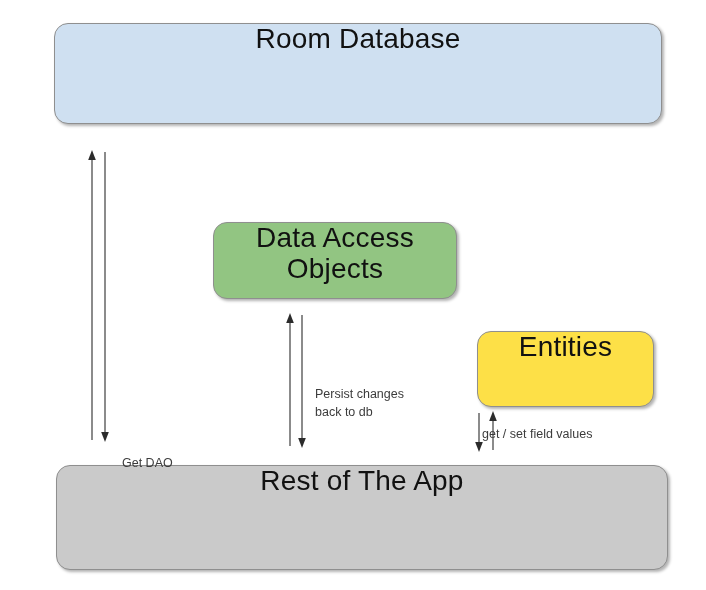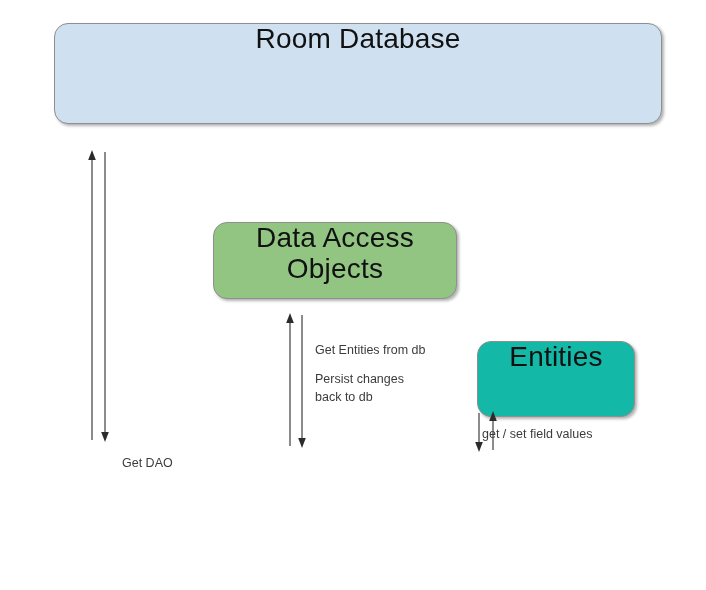--- a/index.html
+++ b/index.html
@@ -44,23 +44,23 @@
     width: 608px; height: 101px;
     background: #cfe0f1;
   }
   #node-dao {
     left: 193px; top: 222px;
     width: 244px; height: 77px;
     background: #92c582;
     margin-left: 20px;
   }
   #node-entities {
-    left: 477px; top: 341px;
-    width: 158px; height: 76px;
-    background: #14b8a6;
+    left: 477px; top: 331px;
+    width: 177px; height: 76px;
+    background: #fde047;
   }
   #node-rest-of-app {
     left: 56px;  top: 465px;
     width: 612px; height: 105px;
     background: #cacaca;
   }
 
   
   .arrow-svg {
     position: absolute;
@@ -79,40 +79,43 @@
   
   .edge-label {
     position: absolute;
     font-size: 12.5px;
     color: #3c3c3c;
     line-height: 1.45;
     white-space: pre;
   }
   #label-get-dao       { left: 122px; top: 410px; margin-top: 44px; }
   #label-get-entities  { left: 315px; top: 341px; }
-  #label-persist       { left: 315px; top: 370px; }
+  #label-persist       { left: 315px; top: 385px; }
   #label-get-set       { left: 482px; top: 425px; }
 </style>
 </head>
 <body>
 
 <div id="canvas">
 
   <div class="node" id="node-room-database">
     <span class="node-label">Room Database</span>
   </div>
 
   <div class="node" id="node-dao">
     <span class="node-label">Data Access Objects</span>
   </div>
 
   <div class="node" id="node-entities">
     <span class="node-label">Entities</span>
   </div>
 
+  <div class="node" id="node-rest-of-app">
+    <span class="node-label">Rest of The App</span>
+  </div>
 
   <svg class="arrow-svg" style="left:80px; top:145px;" width="45" height="305">
 
     <line class="arrow-line" x1="12" y1="295" x2="12" y2="13"></line>
     <polygon class="arrow-head" points="12,5 8.2,15 15.8,15"></polygon>
 
     <line class="arrow-line" x1="25" y1="7" x2="25" y2="289"></line>
     <polygon class="arrow-head" points="25,297 21.2,287 28.8,287"></polygon>
   </svg>
 
@@ -120,21 +123,20 @@
 
   <svg class="arrow-svg" style="left:278px; top:308px;" width="45" height="148">
 
     <line class="arrow-line" x1="12" y1="138" x2="12" y2="13"></line>
     <polygon class="arrow-head" points="12,5 8.2,15 15.8,15"></polygon>
 
     <line class="arrow-line" x1="24" y1="7" x2="24" y2="132"></line>
     <polygon class="arrow-head" points="24,140 20.2,130 27.8,130"></polygon>
   </svg>
 
-  <div class="edge-label" id="label-get-entities">Get Entities from db</div>
 
   <div class="edge-label" id="label-persist">Persist changes
 back to db</div>
 
   <svg class="arrow-svg" style="left:470px; top:408px;" width="40" height="52">
 
     <line class="arrow-line" x1="9" y1="5" x2="9" y2="36"></line>
     <polygon class="arrow-head" points="9,44 5.2,34 12.8,34"></polygon>
 
     <line class="arrow-line" x1="23" y1="42" x2="23" y2="11"></line>

